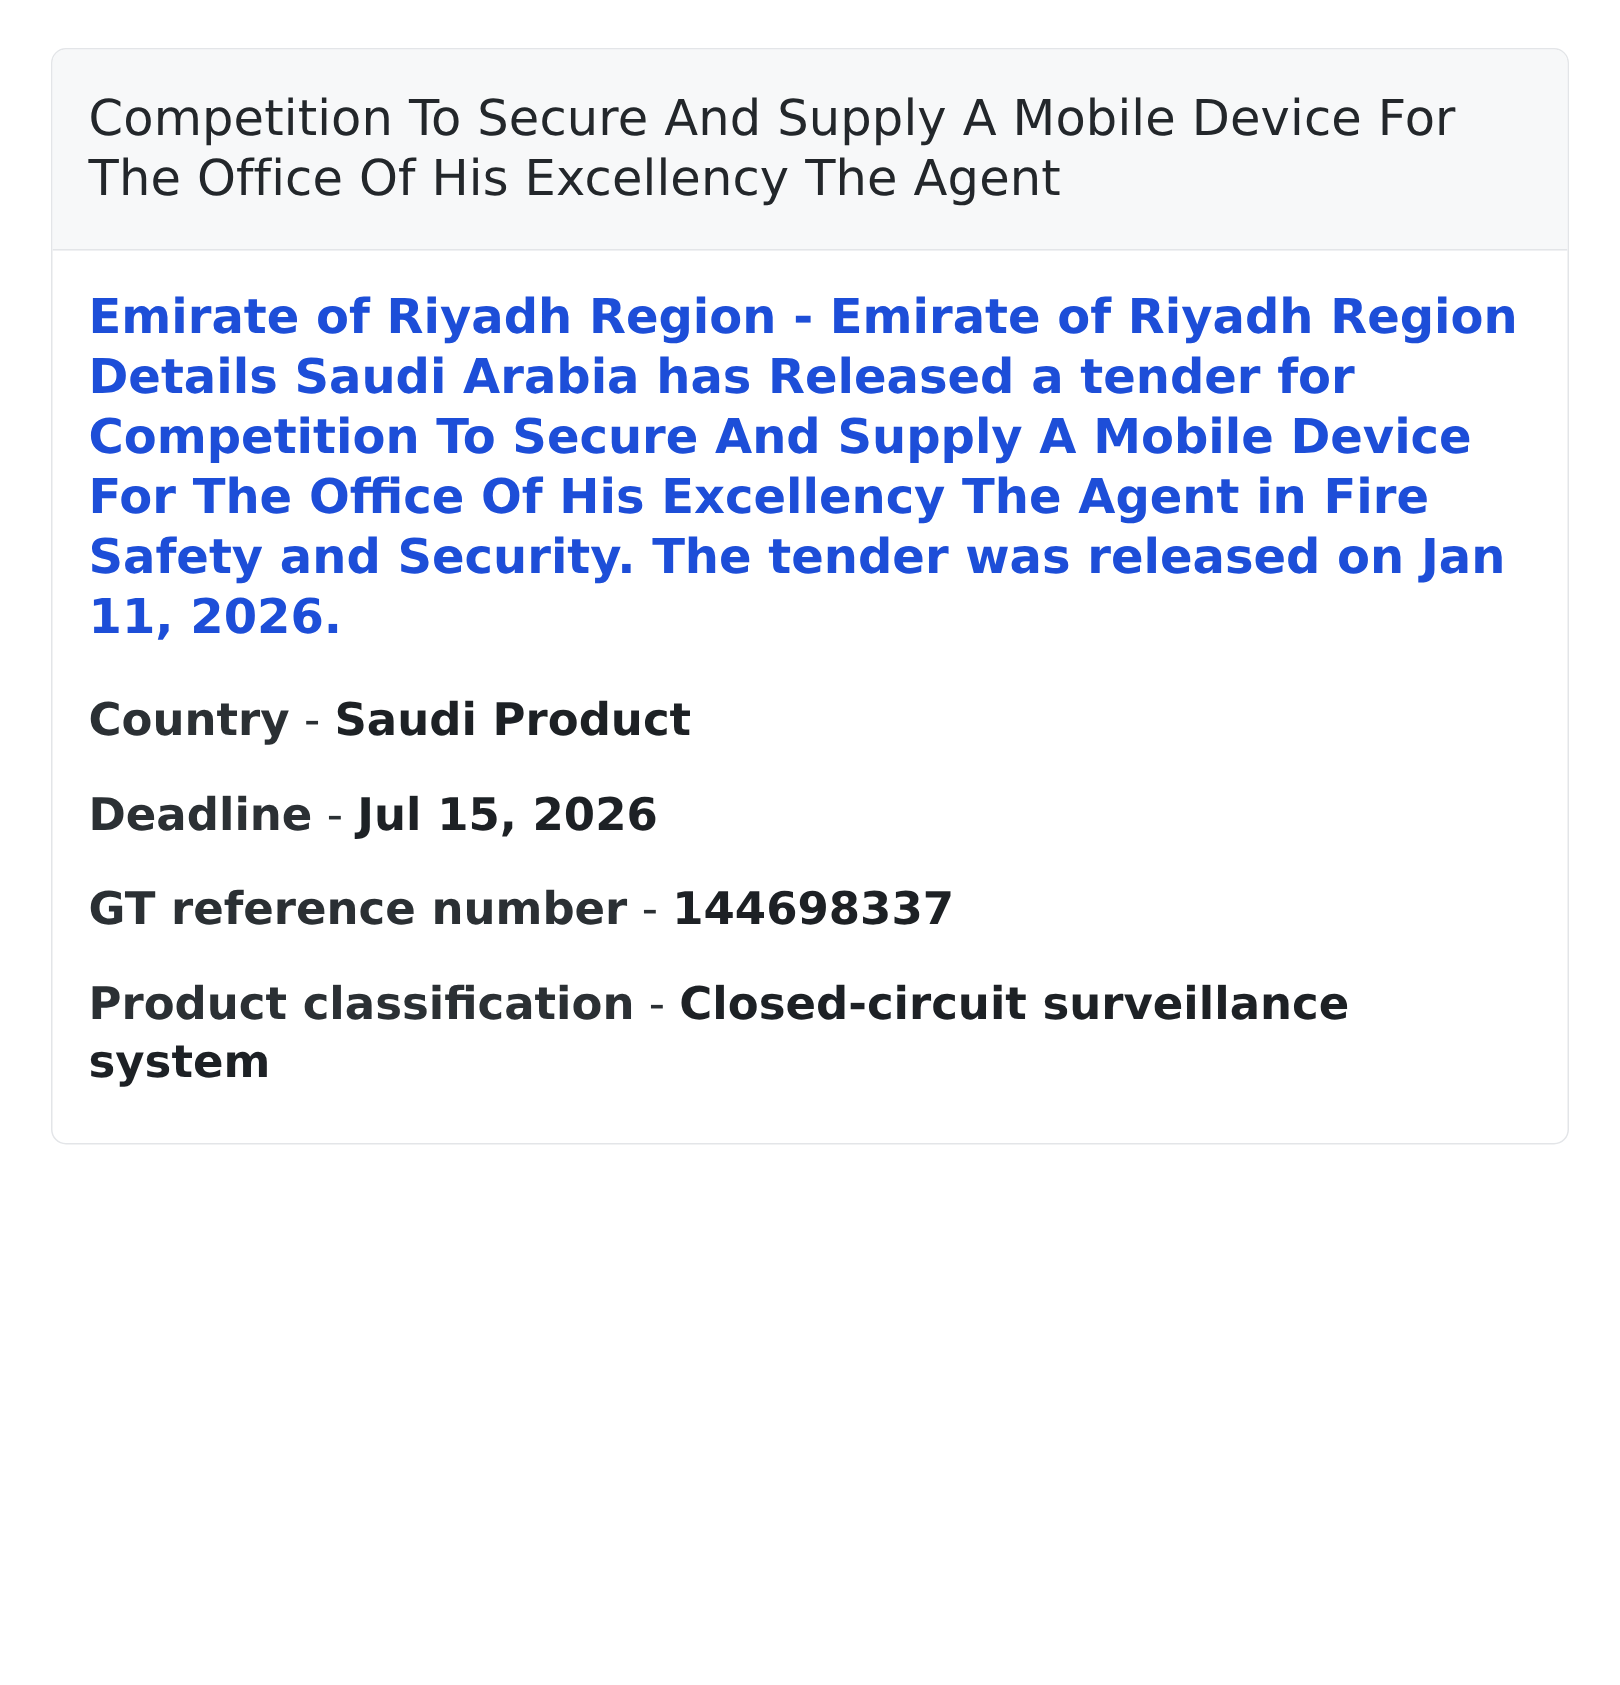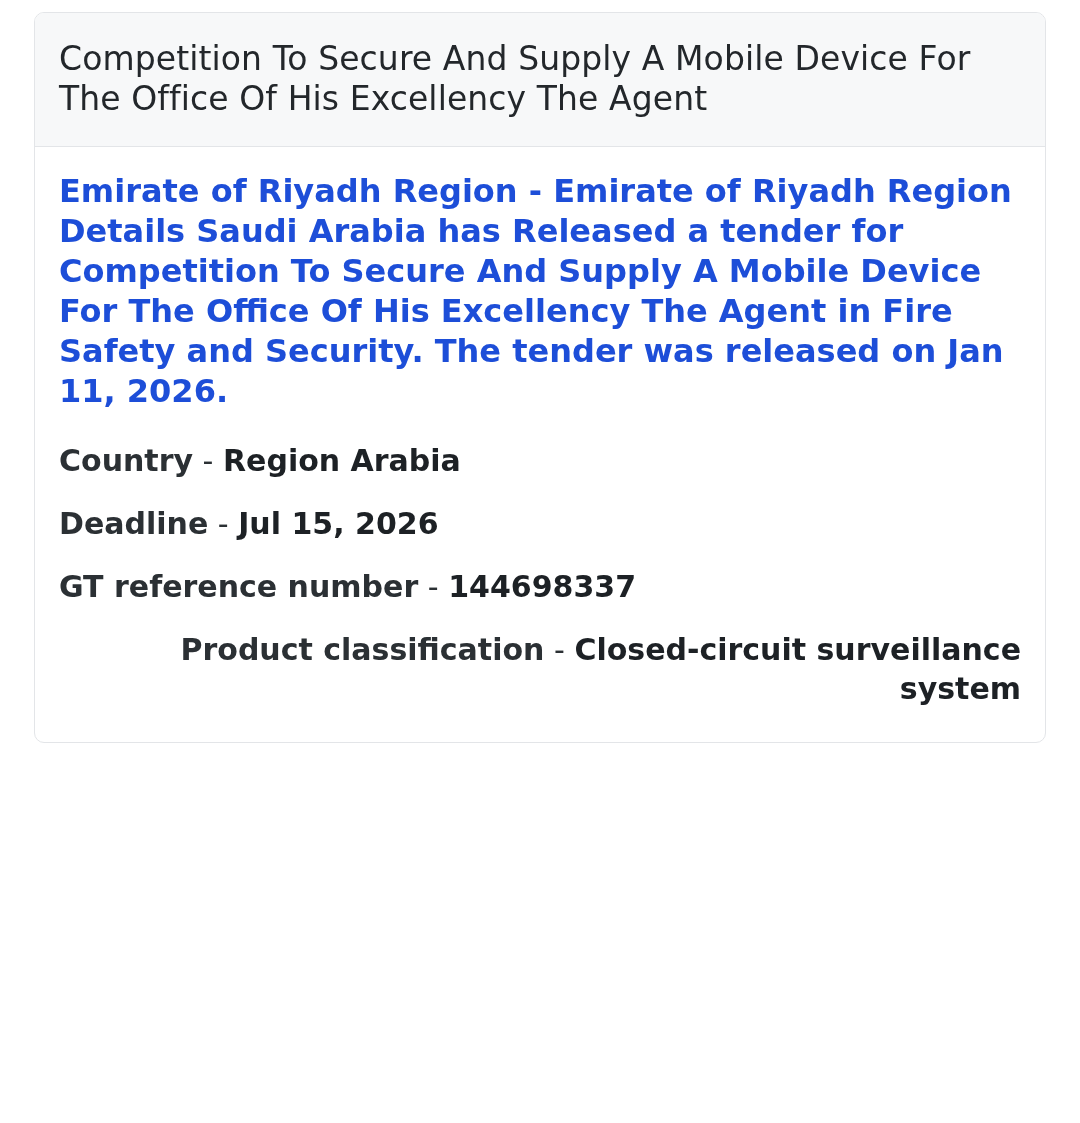--- a/index.html
+++ b/index.html
@@ -9,21 +9,21 @@
     width: 1080px;
     height: 1123px;
     font-family: "DejaVu Sans", sans-serif;
     -webkit-font-smoothing: antialiased;
   }
 
   .page {
     width: 1080px;
     min-height: 1123px;
     box-sizing: border-box;
-    padding: 12px 34px 0 34px;
+    padding: 32px 34px 0 34px;
     background: #ffffff;
   }
 
   .card {
     border: 1px solid #e3e5e8;
     border-radius: 10px;
     background: #ffffff;
     overflow: hidden;
     box-shadow: 0 0 0 0 rgba(0,0,0,0);
   }
@@ -65,21 +65,20 @@
   .field {
     font-size: 30px;
     line-height: 1.3;
     color: #2b3034;
     margin: 0 0 24px 0;
     font-weight: 400;
   }
 
   .field:last-child {
     margin-bottom: 0;
-    text-align: right;
   }
 
   .field .label {
     font-weight: 700;
     color: #2b3034;
   }
 
   .field .sep {
     font-weight: 400;
     color: #2b3034;
@@ -102,21 +101,21 @@
 
     <div class="card-body">
 
       <p class="lead">
         <span class="normal">Emirate of Riyadh Region - Emirate of Riyadh Region Details Saudi Arabia has Released a tender for </span><span class="strong">Competition To Secure And Supply A Mobile Device For The Office Of His Excellency The Agent</span><span class="normal"> in Fire Safety and Security. The tender was released on Jan 11, 2026.</span>
       </p>
 
       <p class="field">
         <span class="label">Country</span>
         <span class="sep">-</span>
-        <span class="value">Region Arabia</span>
+        <span class="value">Saudi Product</span>
       </p>
 
 
       <p class="field">
         <span class="label">Deadline</span>
         <span class="sep">-</span>
         <span class="value">Jul 15, 2026</span>
       </p>
 
       <p class="field">

